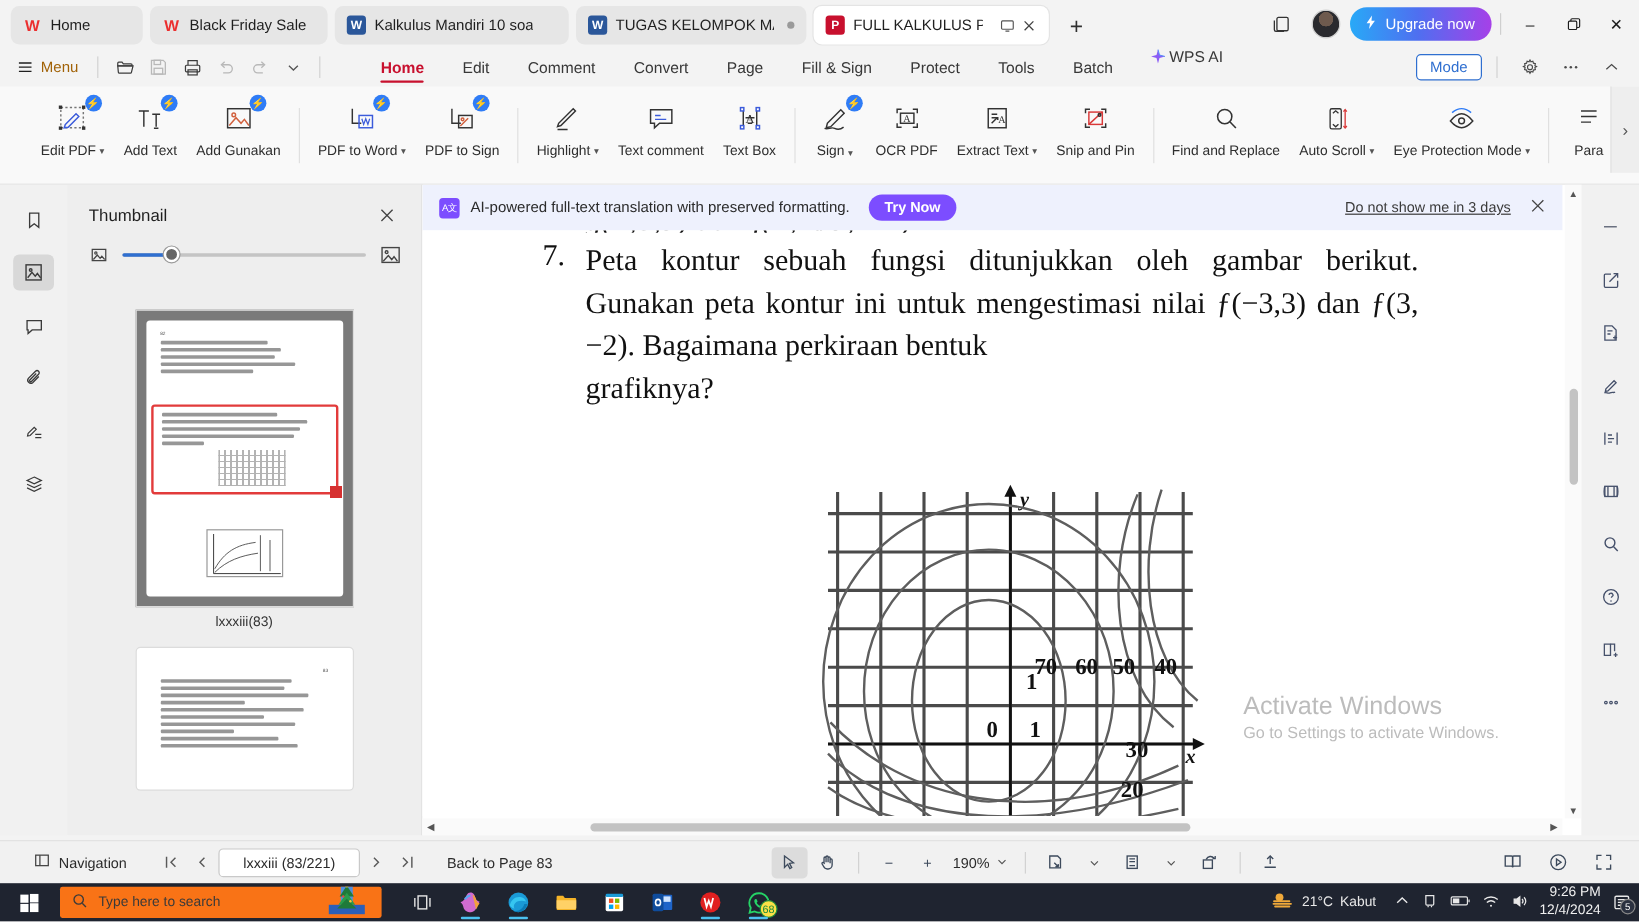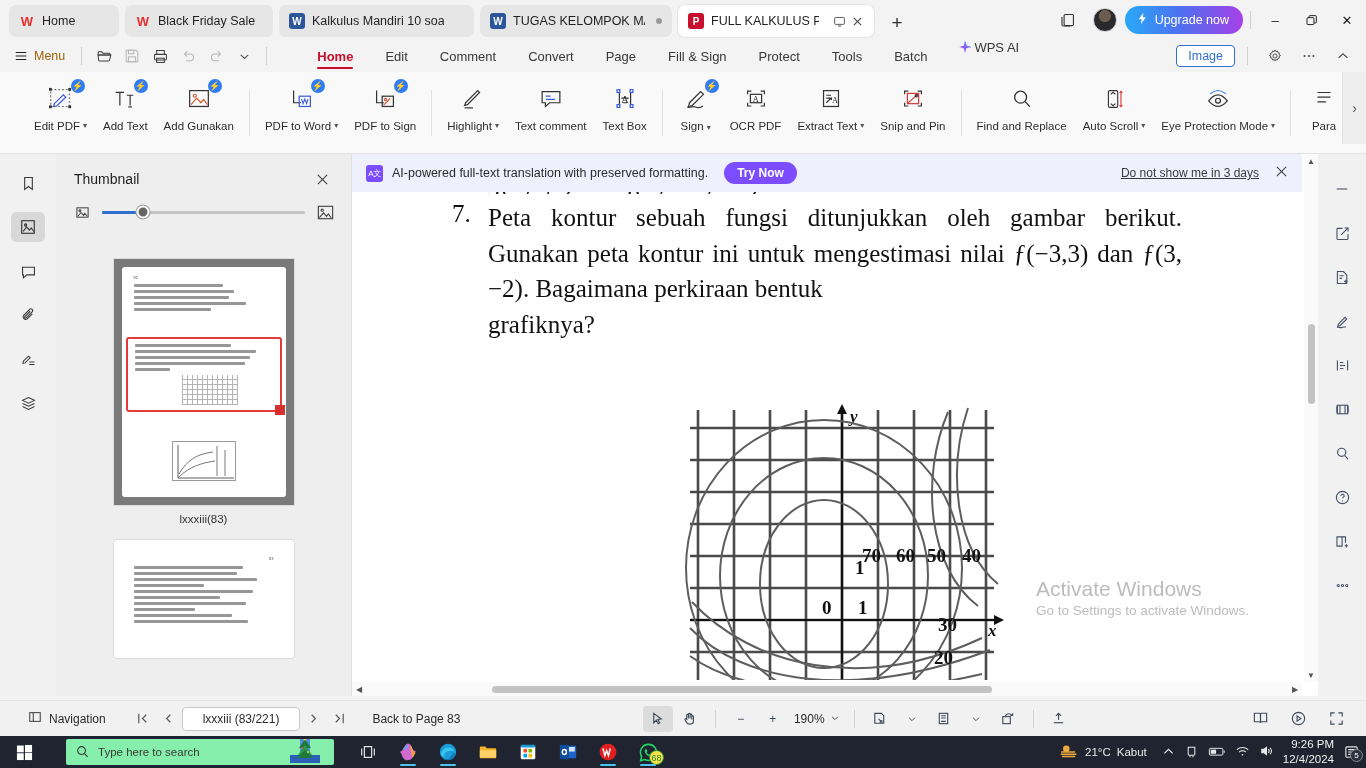--- a/index.html
+++ b/index.html
@@ -260,22 +260,22 @@
   .zoomval { font-size:12px;color:#2b2b2b;padding:0 4px; display:flex;align-items:center;gap:5px;}
   .sb-right { margin-left:auto; display:flex; align-items:center; gap:8px; padding-right:14px; }
 
   
   .taskbar {
     position:absolute; left:0; bottom:0; width:1366px; height:32px;
     background:#1f2430; display:flex; align-items:center;
   }
   .startbtn { width:48px;height:32px;display:flex;align-items:center;justify-content:center; }
   .searchbox {
-    width:268px; height:26px; background:#86efac; border-radius:2px;
-    display:flex; align-items:center; gap:9px; padding:0 10px; margin-left:18px;
+    width:268px; height:26px; background:#f97316; border-radius:2px;
+    display:flex; align-items:center; gap:9px; padding:0 10px; margin-left:2px;
     font-size:11.5px; color:#3a3a3a; position:relative; overflow:hidden;
   }
   .tb-icon {
     width:40px;height:32px;display:flex;align-items:center;justify-content:center;position:relative;
   }
   .tb-icon .under { position:absolute; bottom:2px; left:12px; width:16px; height:2px; border-radius:1px; background:#4cc2f1; }
   .tray { margin-left:auto; display:flex; align-items:center; gap:9px; padding-right:6px; color:#e8e8e8; font-size:11.5px; }
   .clock { text-align:right; line-height:1.28; font-size:11.5px; color:#f0f0f0; }
   .badge-count {
     position:absolute; right:4px; bottom:3px; min-width:15px;height:15px;border-radius:50%;
@@ -424,21 +424,21 @@
           <svg width="16" height="16" viewBox="0 0 18 18" fill="none">
             <path d="M9 1.5l1.4 5.1 5.1 1.4-5.1 1.4L9 14.5 7.6 9.4 2.5 8l5.1-1.4z" fill="#8b5cf6"></path>
             <path d="M9 1.5l1.4 5.1 5.1 1.4" stroke="#5b8df6" stroke-width="1"></path>
           </svg>
         </span>
         <span>WPS AI</span>
       </div>
     </div>
 
     <div class="menubar-right">
-      <div class="share-btn">Image</div>
+      <div class="share-btn">Mode</div>
       <div class="mb-sep"></div>
       <div class="mb-icon">
         <svg width="16" height="16" viewBox="0 0 20 20" fill="none" stroke="#4a4a4a" stroke-width="1.2">
           <circle cx="10" cy="10" r="2.6"></circle>
           <path d="M10 2.5l1 1.8 2-.5.6 2 2 .6-.5 2 1.8 1-1.8 1 .5 2-2 .6-.6 2-2-.5-1 1.8-1-1.8-2 .5-.6-2-2-.6.5-2-1.8-1 1.8-1-.5-2 2-.6.6-2 2 .5z"></path>
         </svg>
       </div>
       <div class="mb-icon">
         <svg width="16" height="16" viewBox="0 0 20 20" fill="#4a4a4a">
             <circle cx="4.5" cy="10" r="1.3"></circle>

